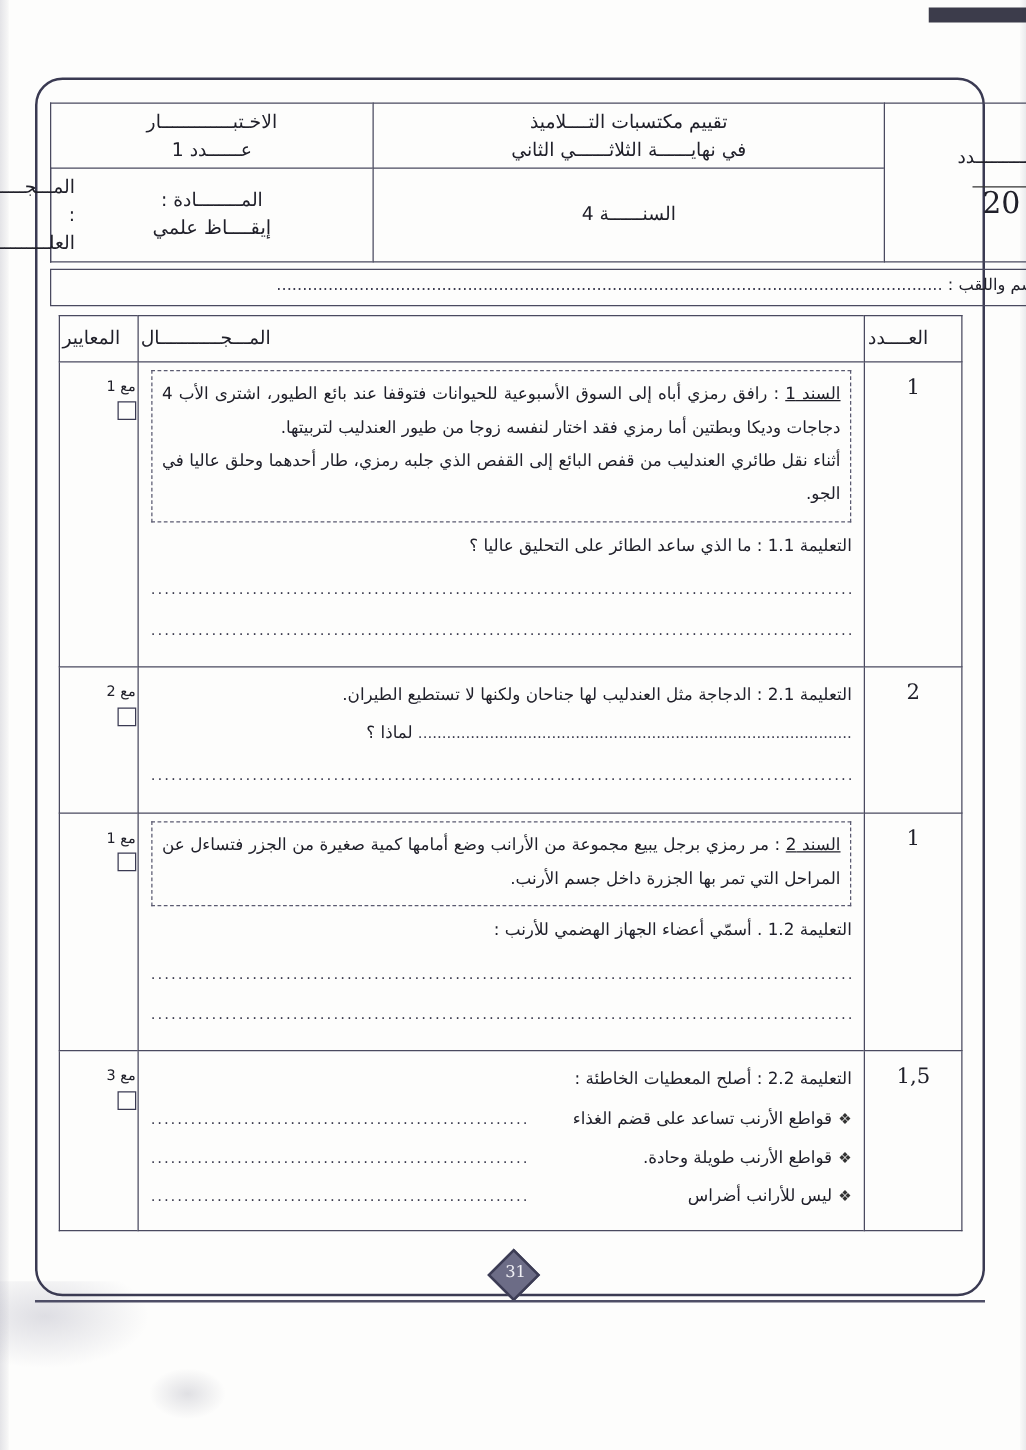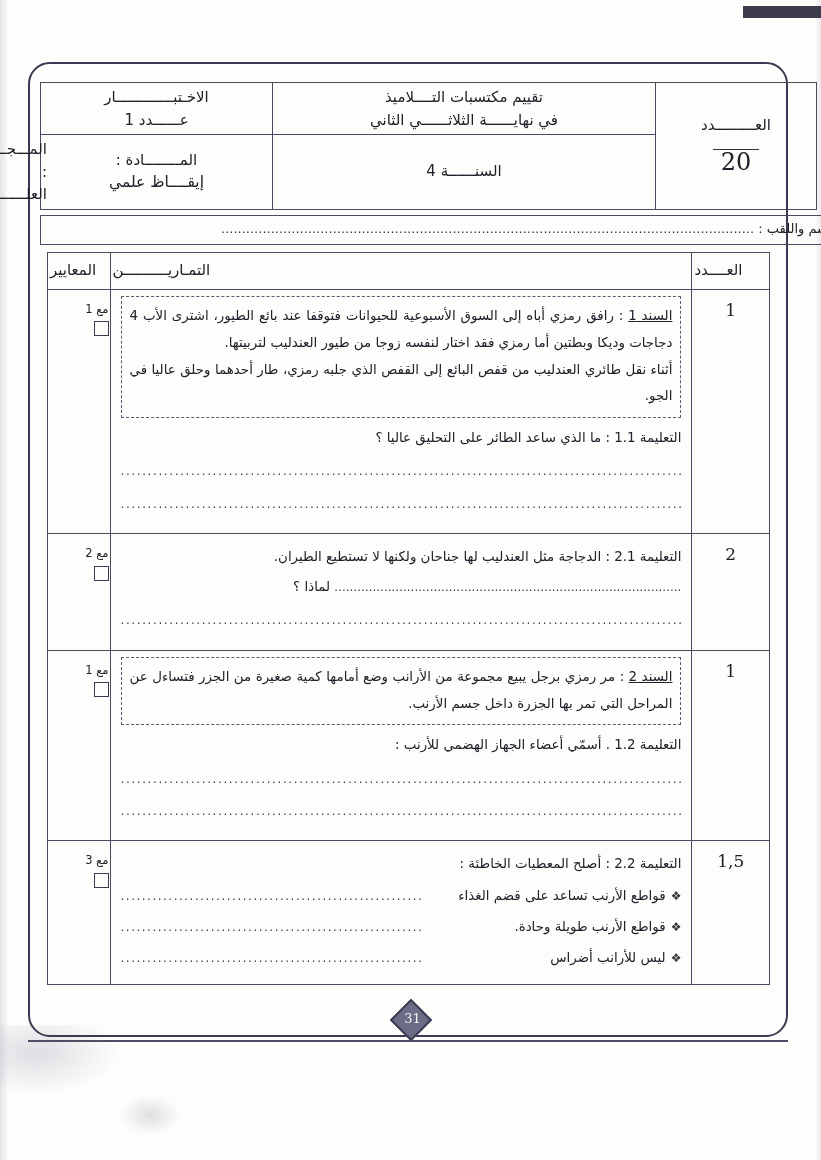--- a/index.html
+++ b/index.html
@@ -62,21 +62,21 @@
   
   .header-table {
     position: absolute;
     left: 40px; top: 82px;
     width: 737px;
     border-collapse: collapse;
     table-layout: fixed;
   }
   .header-table td {
     border: 1.3px solid #4a4a5f;
-    padding: 3px 6px;
+    padding: 3px 19px;
     vertical-align: middle;
     text-align: center;
     font-size: 15.5px;
     line-height: 1.5;
   }
   .hdr-mark      { width: 148px; }
   .hdr-mid       { width: 370px; }
   .hdr-right     { width: 219px; }
 
   .dashy {
@@ -301,21 +301,21 @@
 
   <table class="exam-table">
     <colgroup>
       <col class="col-score">
         <col class="col-ex">
         <col class="col-crit">
     </colgroup>
     <thead>
       <tr>
         <th class="dashy">العــــدد</th>
-        <th class="dashy">التمـاريــــــــــن</th>
+        <th class="dashy">المـــجـــــــــــال</th>
         <th>المعايير</th>
       </tr>
     </thead>
     <tbody>
 
       <tr>
         <td class="score-cell">1</td>
         <td class="ex-cell">
           <div class="source-box">
             <span class="src-label">السند 1</span><span> : رافق رمزي أباه إلى السوق الأسبوعية للحيوانات فتوقفا عند بائع الطيور، اشترى الأب 4 دجاجات وديكا وبطتين أما رمزي فقد اختار لنفسه زوجا من طيور العندليب لتربيتها.</span>

